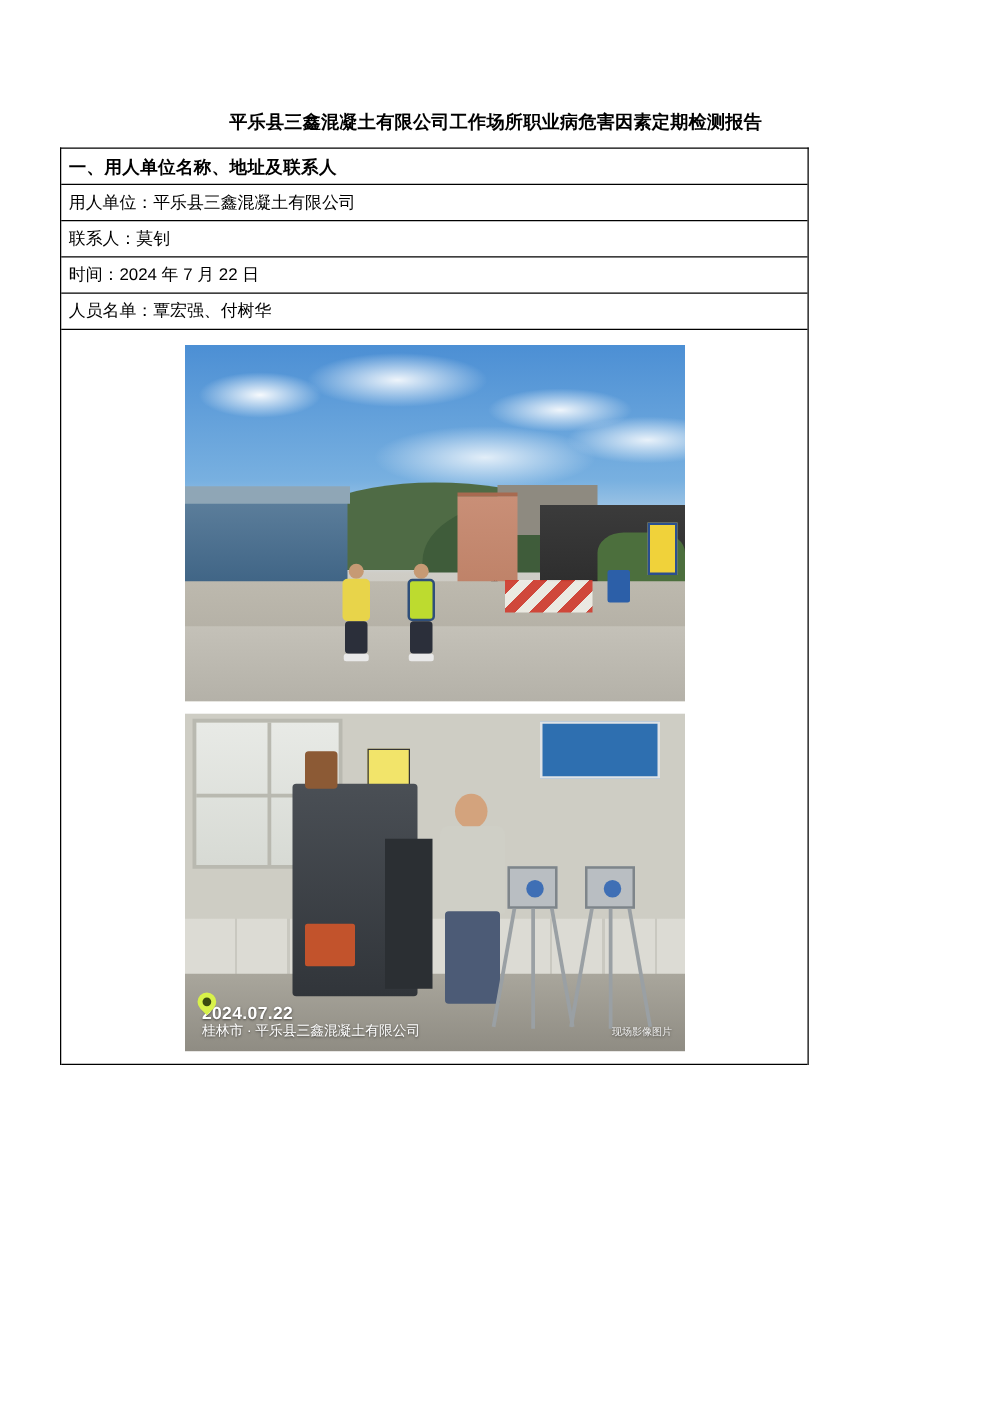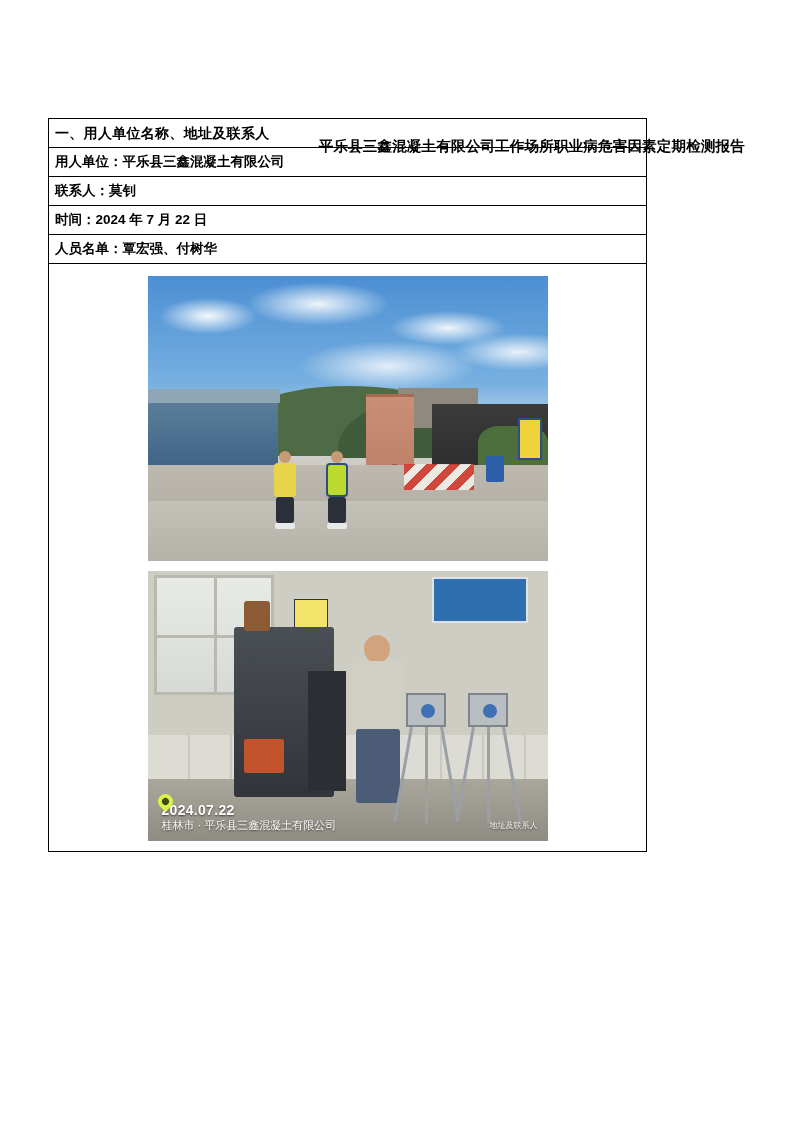--- a/index.html
+++ b/index.html
@@ -19,26 +19,25 @@
     width: 793px;
     height: 1122px;
     box-sizing: border-box;
     padding: 0;
   }
   .doc-title {
     position: absolute;
     top: 88px;
     left: 48px;
     width: 697px;
-    text-align: right;
+    text-align: center;
     font-size: 14.5px;
     font-weight: bold;
     letter-spacing: 0.2px;
     line-height: 20px;
-    margin-top: 48px;
   }
   .table {
     position: absolute;
     top: 118px;
     left: 48px;
     width: 599px;
     border: 1px solid #000;
     border-bottom: none;
     box-sizing: border-box;
   }
@@ -50,21 +49,20 @@
     font-size: 13.5px;
     line-height: 18px;
   }
   .row.section {
     font-weight: bold;
     font-size: 14px;
     letter-spacing: 0.3px;
   }
   .row.normal {
     font-size: 13.5px;
-    font-weight: bold;
   }
   .images-row {
     border-bottom: 1px solid #000;
     padding: 6px 6px 10px 6px;
     box-sizing: border-box;
   }
   .images-wrap {
     display: flex;
     flex-direction: column;
     align-items: center;
@@ -381,20 +379,20 @@
             <div class="tp-leg l1"></div>
             <div class="tp-leg l2"></div>
             <div class="tp-leg l3"></div>
           </div>
 
           <div class="p2-watermark">
             <div class="p2-wm-pin"></div>
             <div class="date">2024.07.22</div>
             <div>桂林市 · 平乐县三鑫混凝土有限公司</div>
           </div>
-          <div class="p2-wm-right">地址及联系人</div>
+          <div class="p2-wm-right">现场影像图片</div>
         </div>
 
       </div>
     </div>
 
   </div>
 </div>
 
 </body></html>

